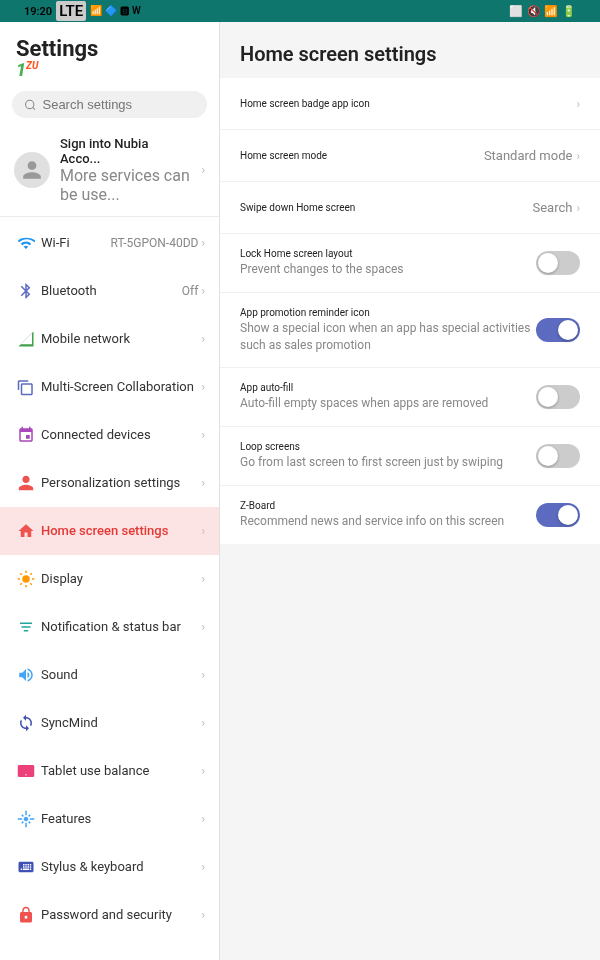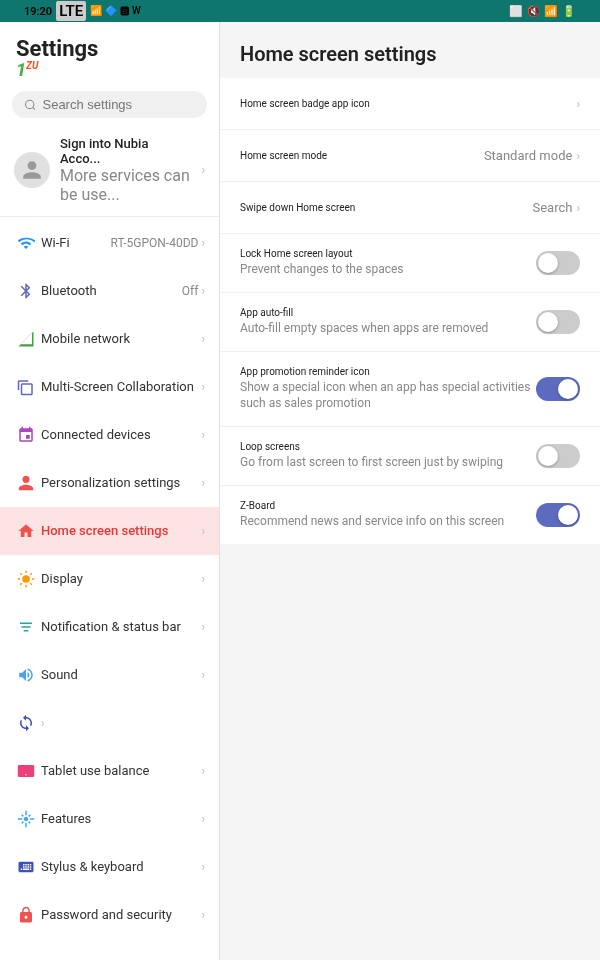--- a/index.html
+++ b/index.html
@@ -355,20 +355,21 @@
     <span class="item-label">Sound</span>
 
     <span class="item-chevron">›</span>
   </div>
         <div class="sidebar-item">
     <span class="item-icon">
             <svg width="18" height="18" viewBox="0 0 24 24" fill="#3f51b5">
               <path d="M12 4V1L8 5l4 4V6c3.31 0 6 2.69 6 6 0 1.01-.25 1.97-.7 2.8l1.46 1.46C19.54 15.03 20 13.57 20 12c0-4.42-3.58-8-8-8zm0 14c-3.31 0-6-2.69-6-6 0-1.01.25-1.97.7-2.8L5.24 7.74C4.46 8.97 4 10.43 4 12c0 4.42 3.58 8 8 8v3l4-4-4-4v3z"></path>
             </svg>
           </span>
+    <span class="item-label">SyncMind</span>
 
     <span class="item-chevron">›</span>
   </div>
         <div class="sidebar-item">
     <span class="item-icon">
             <svg width="18" height="18" viewBox="0 0 24 24" fill="#ec407a">
               <path d="M21 4H3c-1.1 0-2 .9-2 2v12c0 1.1.9 2 2 2h18c1.1 0 2-.9 2-2V6c0-1.1-.9-2-2-2zm-9 14c-.55 0-1-.45-1-1s.45-1 1-1 1 .45 1 1-.45 1-1 1z"></path>
             </svg>
           </span>
     <span class="item-label">Tablet use balance</span>
@@ -444,34 +445,34 @@
   </div>
         <div class="setting-item">
     <div class="setting-item-content">
       <div class="setting-item-title">Lock Home screen layout</div>
       <div class="setting-item-sub">Prevent changes to the spaces</div>
     </div>
     <div class="toggle off"></div>
   </div>
         <div class="setting-item">
     <div class="setting-item-content">
+      <div class="setting-item-title">App promotion reminder icon</div>
+      <div class="setting-item-sub">Show a special icon when an app has special activities such as sales promotion</div>
+    </div>
+    <div class="toggle on"></div>
+  </div>
+        <div class="setting-item">
+    <div class="setting-item-content">
       <div class="setting-item-title">App auto-fill</div>
       <div class="setting-item-sub">Auto-fill empty spaces when apps are removed</div>
     </div>
     <div class="toggle off"></div>
   </div>
         <div class="setting-item">
     <div class="setting-item-content">
-      <div class="setting-item-title">App promotion reminder icon</div>
-      <div class="setting-item-sub">Show a special icon when an app has special activities such as sales promotion</div>
-    </div>
-    <div class="toggle on"></div>
-  </div>
-        <div class="setting-item">
-    <div class="setting-item-content">
       <div class="setting-item-title">Loop screens</div>
       <div class="setting-item-sub">Go from last screen to first screen just by swiping</div>
     </div>
     <div class="toggle off"></div>
   </div>
         <div class="setting-item">
     <div class="setting-item-content">
       <div class="setting-item-title">Z-Board</div>
       <div class="setting-item-sub">Recommend news and service info on this screen</div>
     </div>

